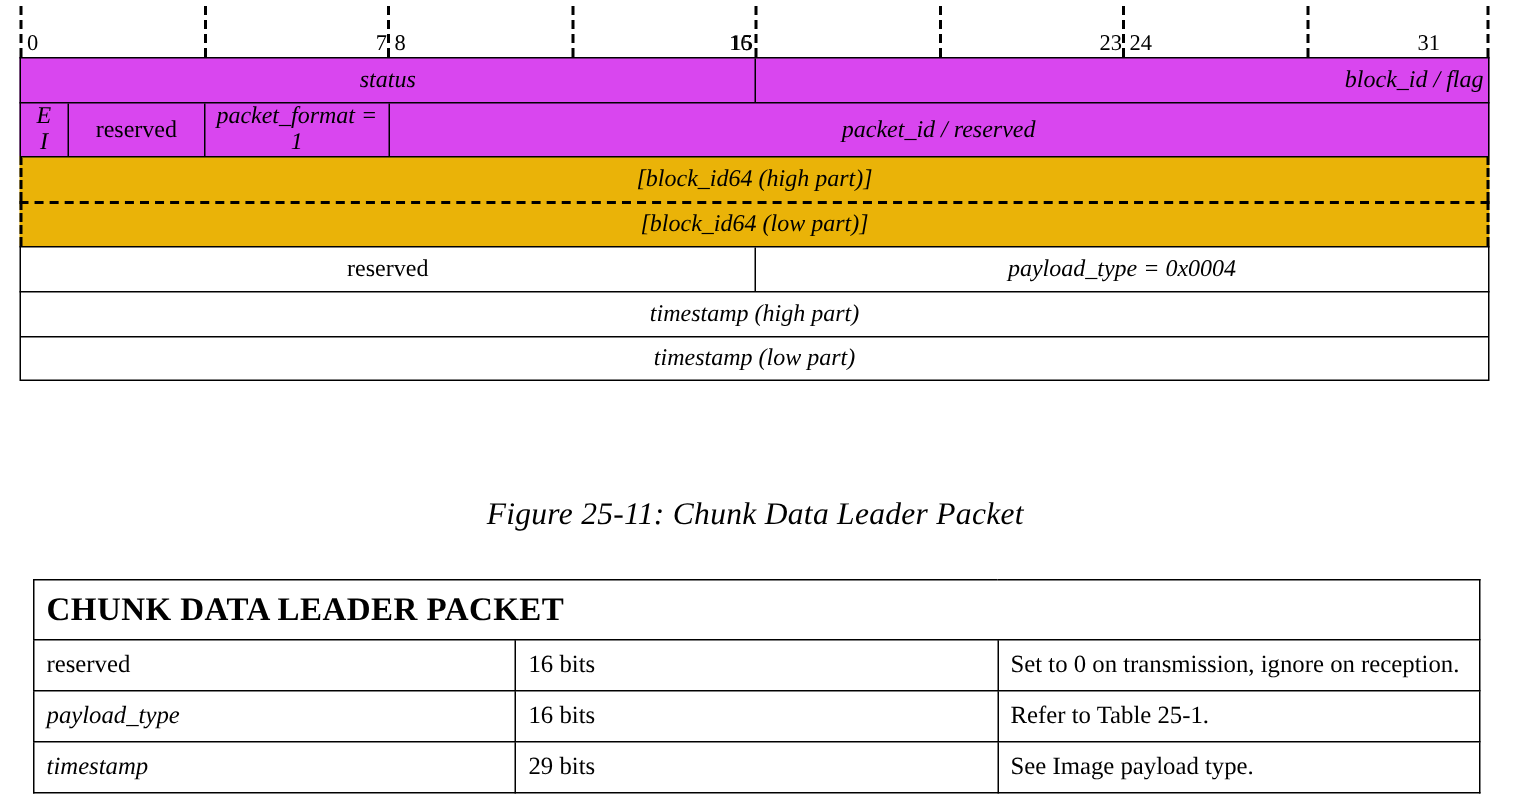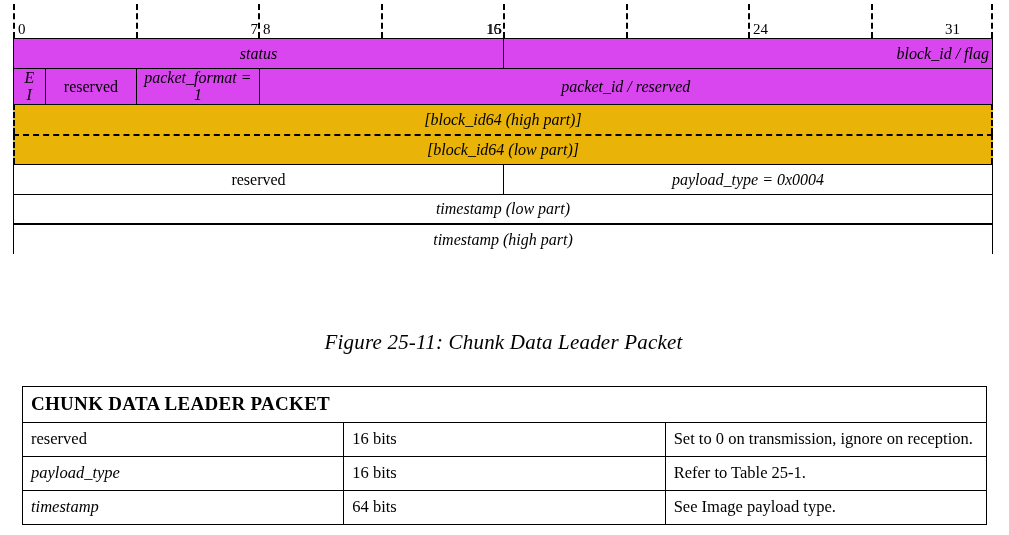--- a/index.html
+++ b/index.html
@@ -132,21 +132,21 @@
     padding: 6px 8px 7px 8px;
     text-align: left;
     vertical-align: middle;
     font-weight: normal;
     height: 20px;
   }
   #spec .c-name  { width: 191px; }
   #spec .c-size  { width: 84px; }
   #spec .hdr {
     font-weight: bold;
-    font-size: 19px;
+    font-size: 22px;
     letter-spacing: 0.3px;
   }
   #spec .nm-italic { font-style: italic; }
 </style>
 </head>
 <body>
 
 <div id="ruler">
     <div class="tick" style="left: 0px;"></div>
     <div class="tick" style="left: 122.5px;"></div>
@@ -155,20 +155,21 @@
     <div class="tick" style="left: 490px;"></div>
     <div class="tick" style="left: 612.5px;"></div>
     <div class="tick" style="left: 735px;"></div>
     <div class="tick" style="left: 857.5px;"></div>
     <div class="tick" style="left: 978px;"></div>
     <div class="ruler-num left" style="left: 0px;">0</div>
     <div class="ruler-num right" style="left: 0px; width: 245px;">7</div>
     <div class="ruler-num left" style="left: 245px;">8</div>
     <div class="ruler-num right" style="left: 244px; width: 245px;">15</div>
     <div class="ruler-num left" style="left: 468px;">16</div>
+    <div class="ruler-num right" style="left: 490px; width: 245px;">23</div>
     <div class="ruler-num left" style="left: 735px;">24</div>
     <div class="ruler-num right" style="left: 702px; width: 245px;">31</div>
   </div>
 
 <div id="packet">
     <div class="prow row-solid-gray h38">
       <div class="pcell" style="flex: 0 0 50%;">
         <div class="it">status</div>
       </div>
       <div class="pcell" style="flex: 0 0 50%; justify-content: flex-end;">
@@ -206,28 +207,28 @@
       </div>
     </div>
     <div class="prow row-solid-white h38">
       <div class="pcell" style="flex: 0 0 50%;">
         <div class="">reserved</div>
       </div>
       <div class="pcell" style="flex: 0 0 50%;">
         <div class="it">payload_type = 0x0004</div>
       </div>
     </div>
+    <div class="prow row-solid-white h38">
+      <div class="pcell" style="flex: 0 0 100%;">
+        <div class="it">timestamp (high part)</div>
+      </div>
+    </div>
     <div class="prow row-solid-white h38 row-last">
       <div class="pcell" style="flex: 0 0 100%;">
         <div class="it">timestamp (low part)</div>
-      </div>
-    </div>
-    <div class="prow row-solid-white h38">
-      <div class="pcell" style="flex: 0 0 100%;">
-        <div class="it">timestamp (high part)</div>
       </div>
     </div>
   </div>
 
 <div id="caption">Figure 25-11: Chunk Data Leader Packet</div>
 
 <table id="spec">
   <tbody>
     <tr>
       <td class="hdr" colspan="3">CHUNK DATA LEADER PACKET</td>
@@ -237,17 +238,17 @@
         <td class="c-size">16 bits</td>
         <td>Set to 0 on transmission, ignore on reception.</td>
       </tr>
       <tr>
         <td class="c-name nm-italic">payload_type</td>
         <td class="c-size">16 bits</td>
         <td>Refer to Table 25-1.</td>
       </tr>
       <tr>
         <td class="c-name nm-italic">timestamp</td>
-        <td class="c-size">64 bits</td>
+        <td class="c-size">29 bits</td>
         <td>See Image payload type.</td>
       </tr>
     </tbody>
 </table>
 
 </body></html>

